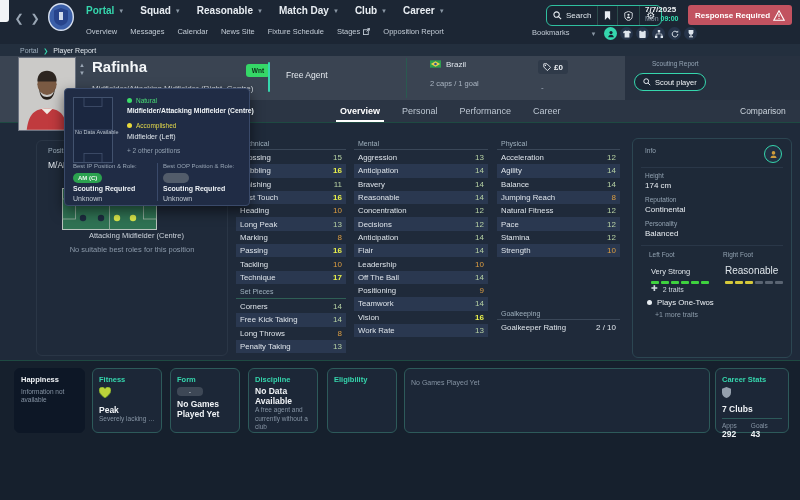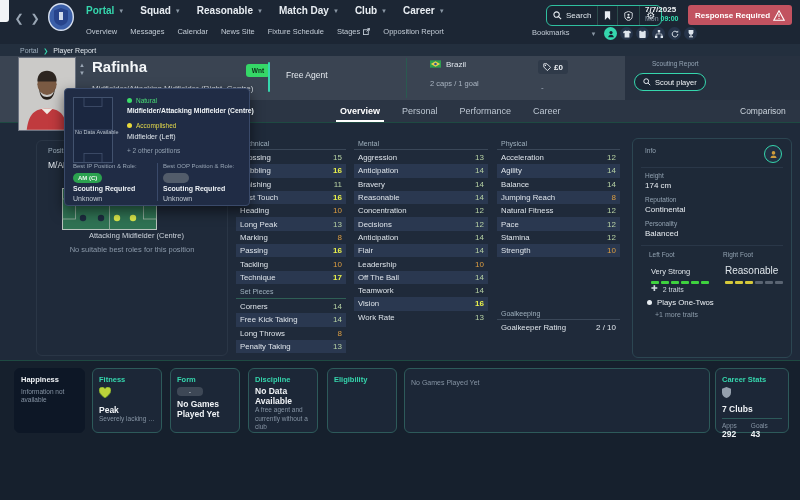--- a/index.html
+++ b/index.html
@@ -523,20 +523,24 @@
   </div>
     <div class="attr-row">
     <span class="al">Leadership</span>
     <span class="av lo">10</span>
   </div>
     <div class="attr-row">
     <span class="al">Off The Ball</span>
     <span class="av mid">14</span>
   </div>
     <div class="attr-row">
+    <span class="al">Positioning</span>
+    <span class="av lo">9</span>
+  </div>
+    <div class="attr-row">
     <span class="al">Teamwork</span>
     <span class="av mid">14</span>
   </div>
     <div class="attr-row">
     <span class="al">Vision</span>
     <span class="av hi">16</span>
   </div>
     <div class="attr-row">
     <span class="al">Work Rate</span>
     <span class="av mid">13</span>

